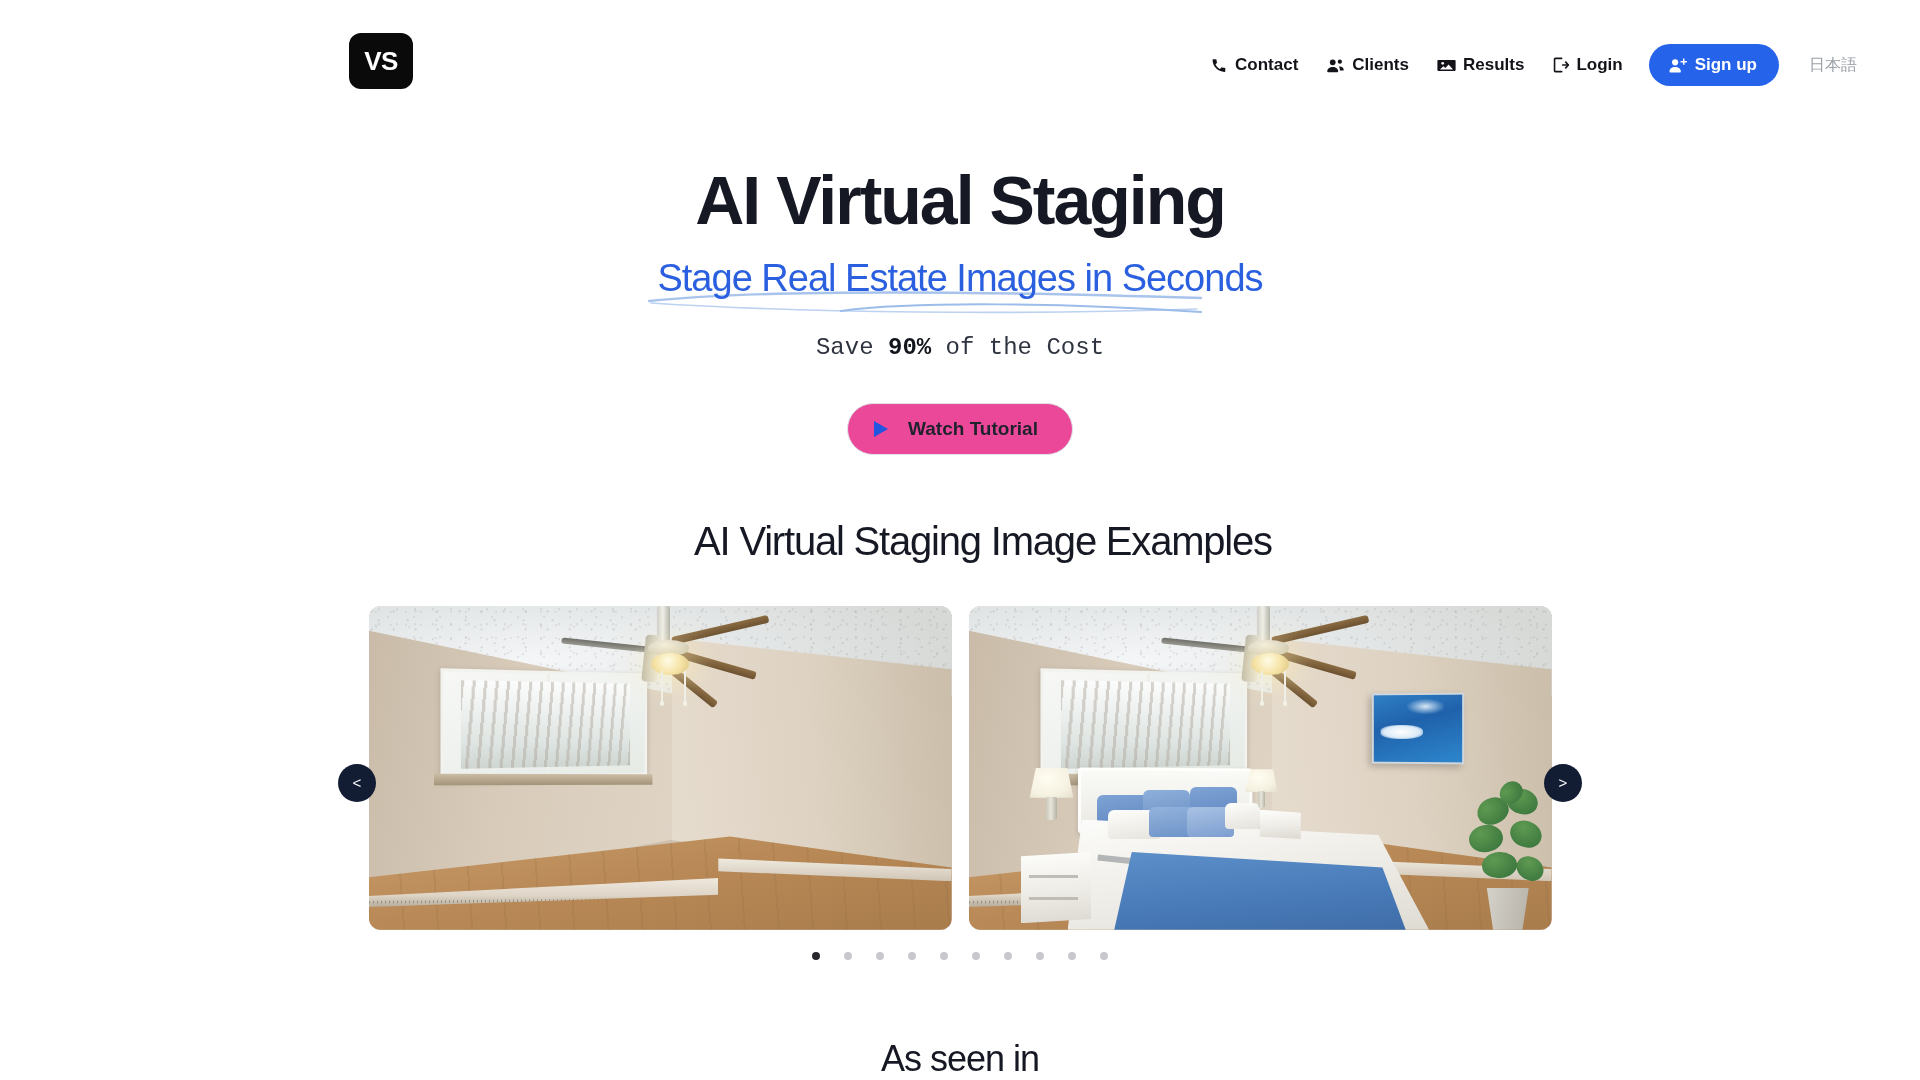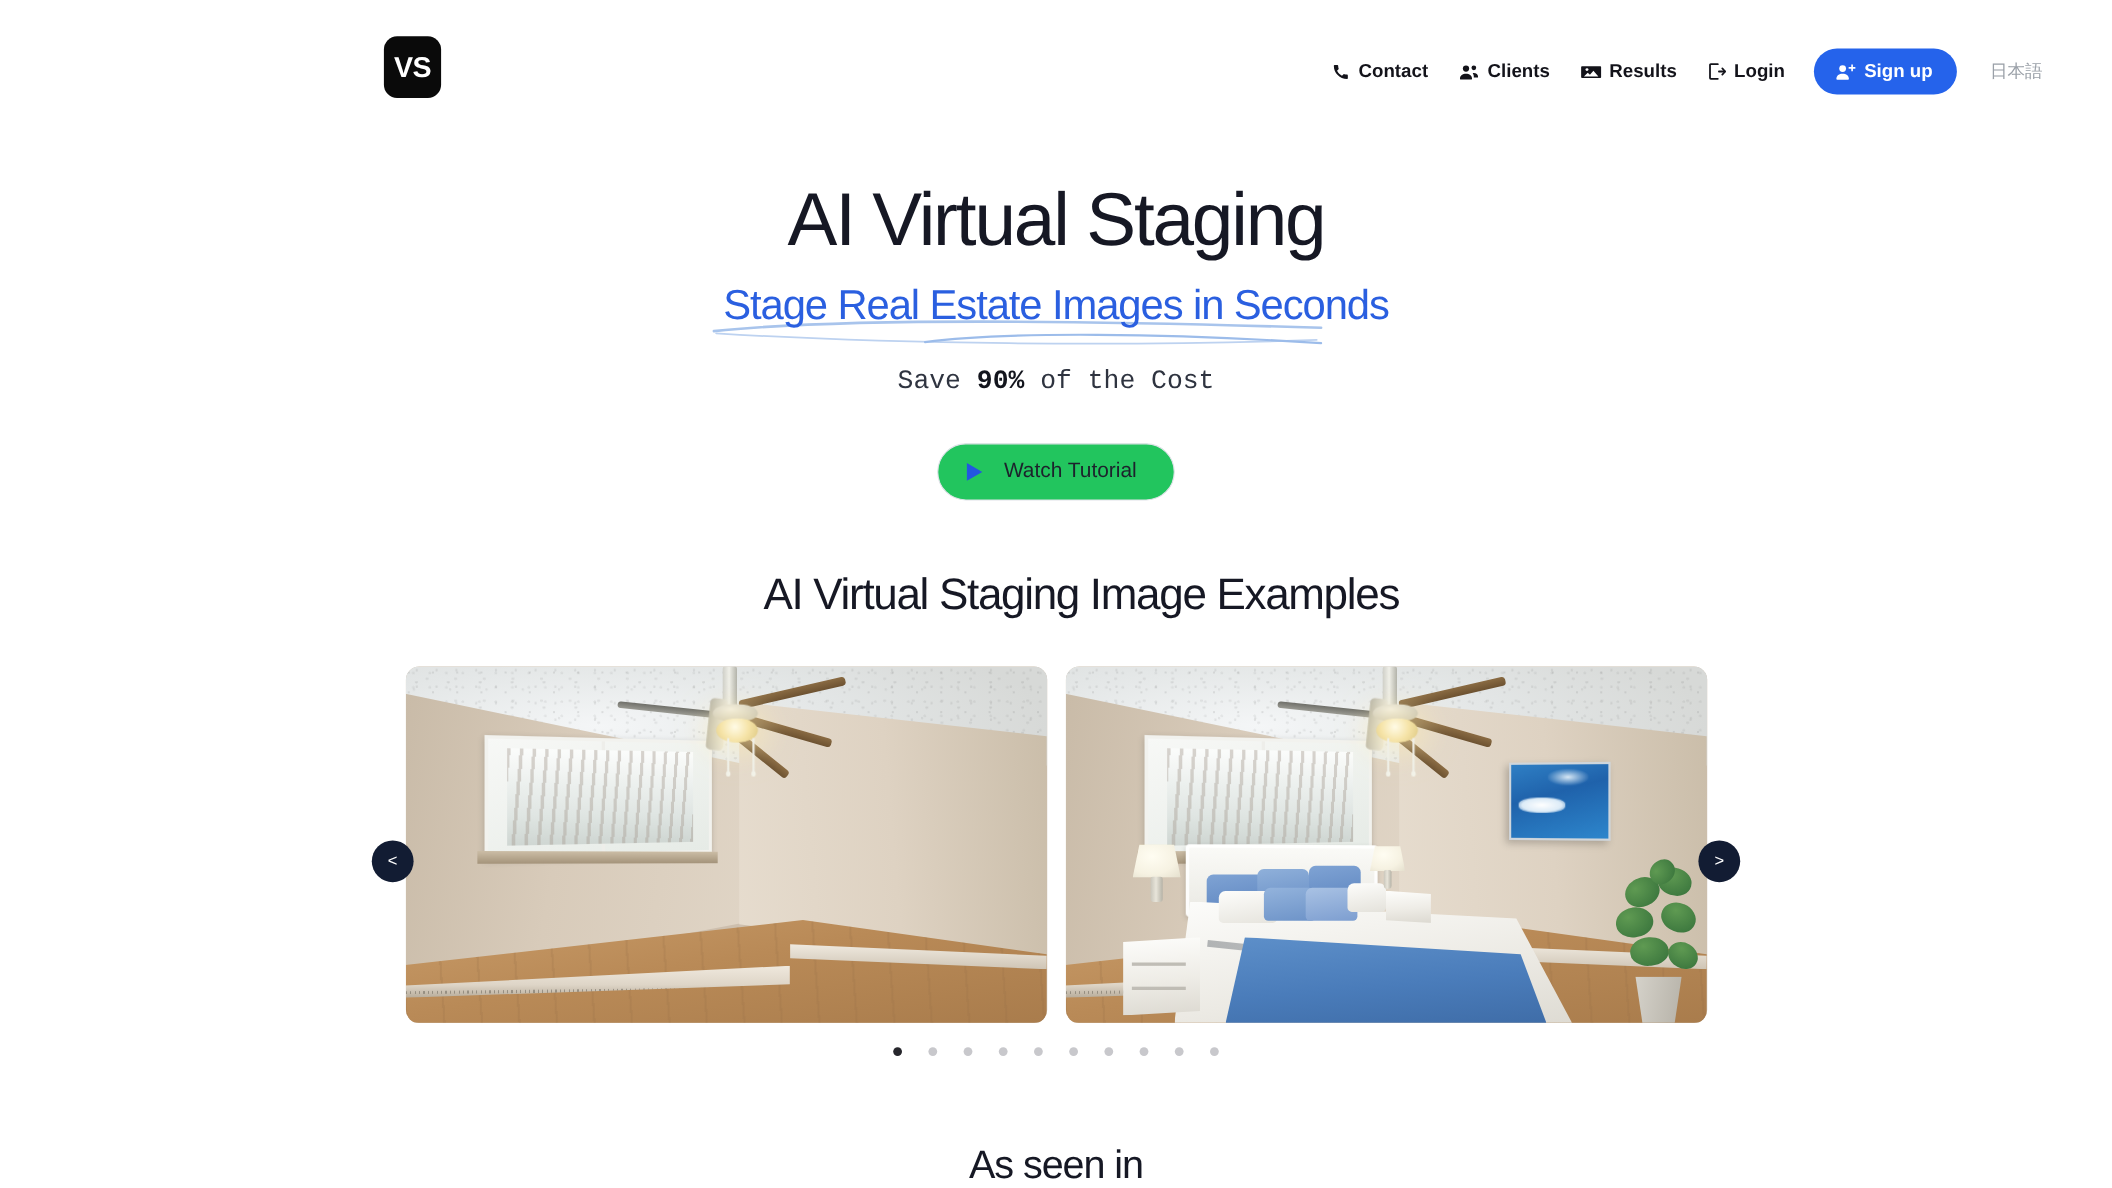--- a/index.html
+++ b/index.html
@@ -17,21 +17,21 @@
   
   .header {
     height: 130px;
     display: flex;
     align-items: flex-start;
     justify-content: space-between;
     padding: 32px 63px 0 349px;
   }
 
   .logo {
-    width: 52px;
+    width: 64px;
     height: 56px;
     border-radius: 12px;
     background: #0a0a0a;
     color: #ffffff;
     display: flex;
     align-items: center;
     justify-content: center;
     font-size: 26px;
     font-weight: 700;
     letter-spacing: -0.5px;
@@ -85,21 +85,21 @@
   }
 
   
   .hero {
     text-align: center;
     padding-top: 32px;
   }
 
   .hero-title {
     font-size: 68px;
-    font-weight: 400;
+    font-weight: 700;
     letter-spacing: -2px;
     color: #161824;
     line-height: 1.12;
   }
 
   .hero-sub-wrap {
     position: relative;
     display: inline-block;
     margin-top: 18px;
   }
@@ -146,24 +146,24 @@
     font-size: 19px;
     font-weight: 700;
     border: none;
     border-radius: 999px;
     padding: 15px 34px;
     cursor: pointer;
     font-family: inherit;
   }
 
   .btn-secondary {
-    background: #22c55e;
+    background: #ec4899;
     color: #1d222c;
     font-size: 19px;
-    font-weight: 400;
+    font-weight: 700;
     border: 1px solid #dfe2e8;
     border-radius: 999px;
     padding: 14px 34px 14px 26px;
     cursor: pointer;
     display: flex;
     align-items: center;
     gap: 20px;
     font-family: inherit;
   }
   .play-tri {

